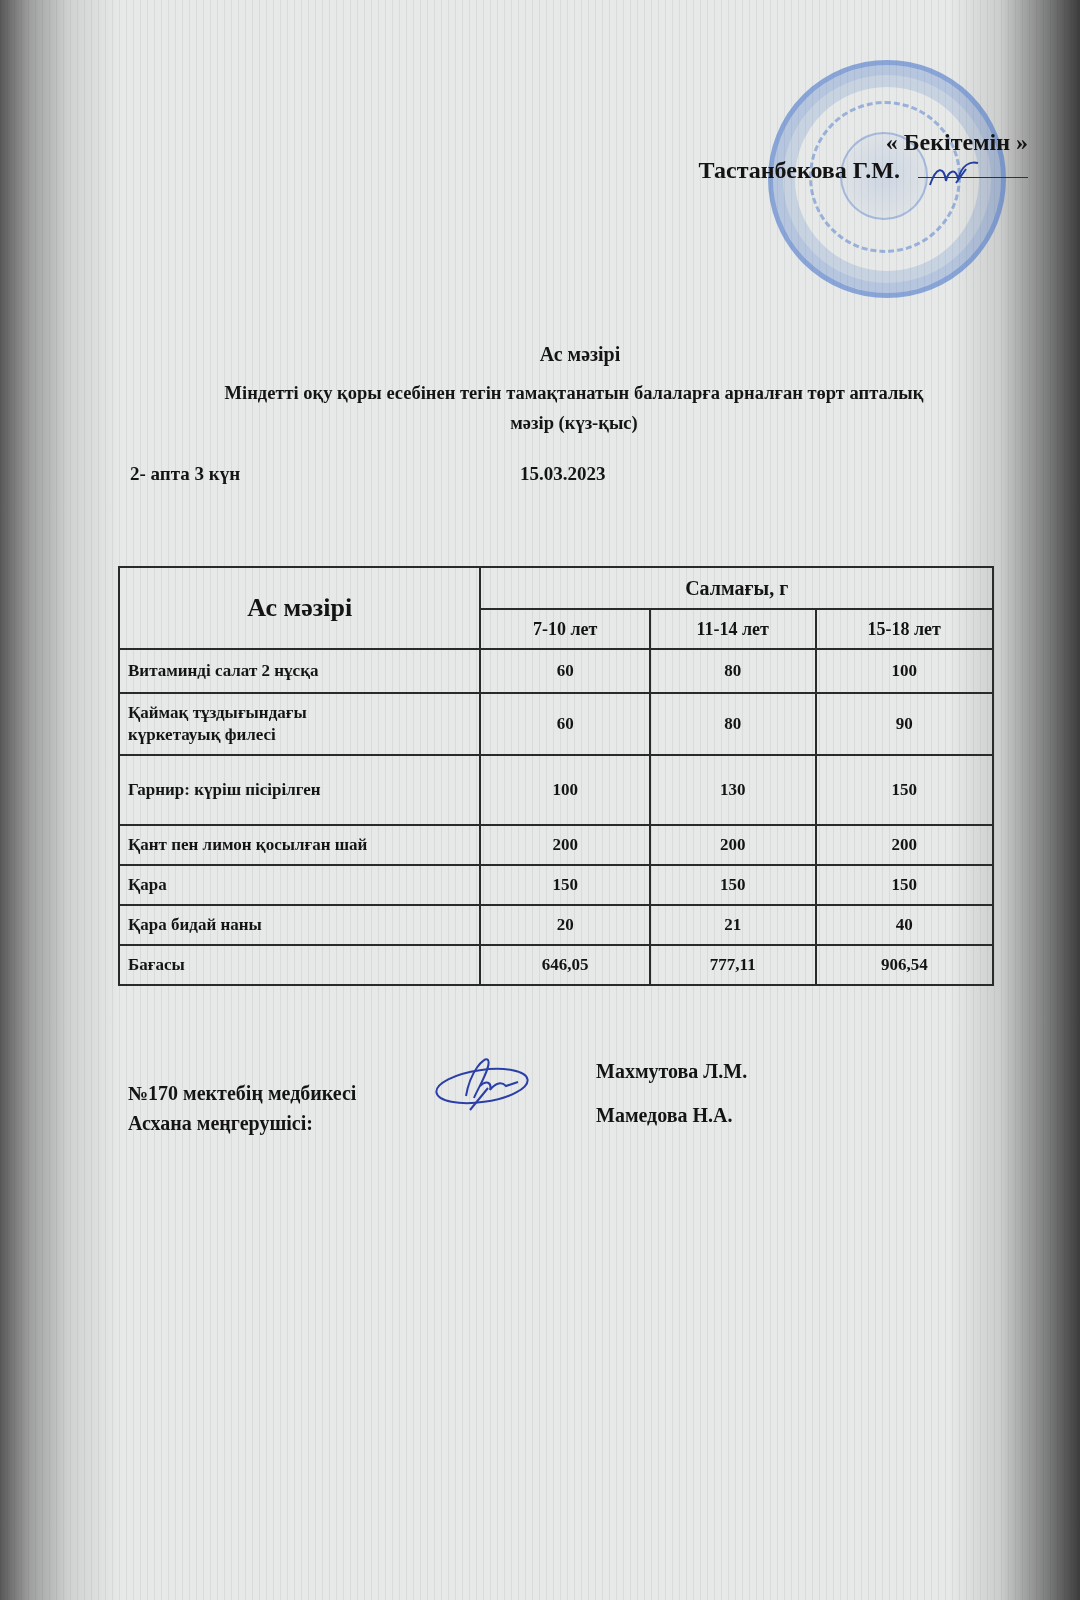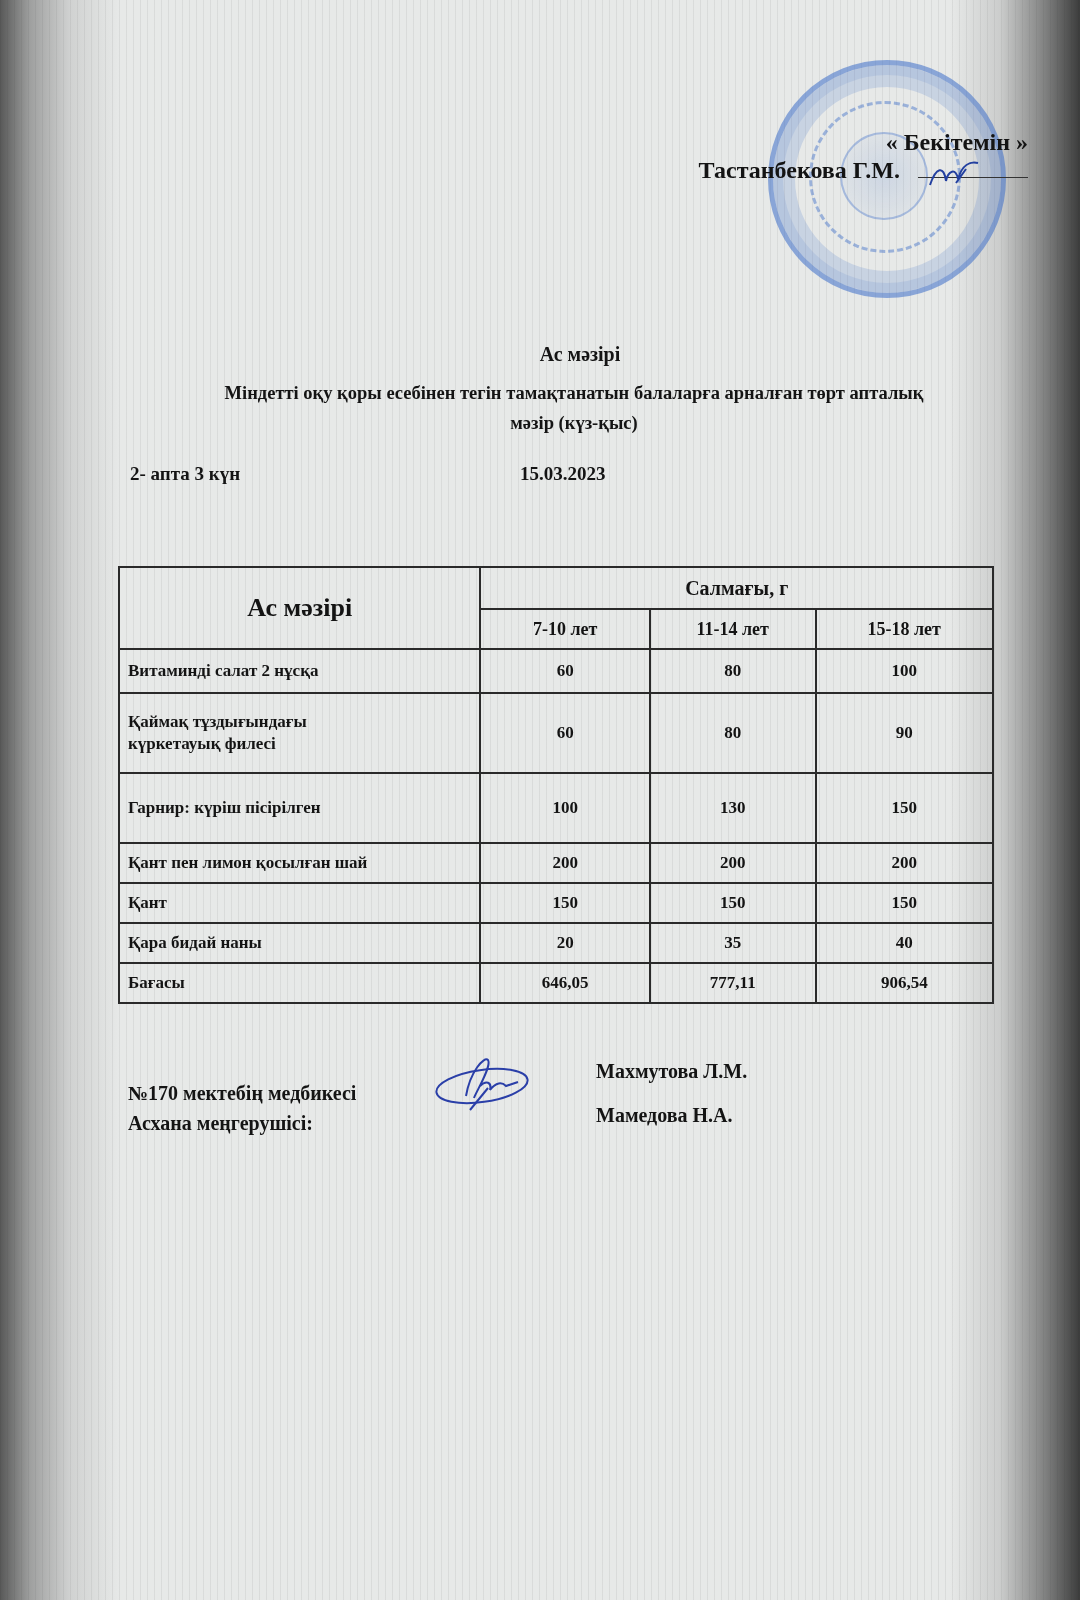--- a/index.html
+++ b/index.html
@@ -105,48 +105,48 @@
     <th class="h-age">7-10 лет</th>
     <th class="h-age">11-14 лет</th>
     <th class="h-age">15-18 лет</th>
   </tr>
   <tr style="height:44px">
     <td class="name">Витаминді салат 2 нұсқа</td>
     <td>60</td>
     <td>80</td>
     <td>100</td>
   </tr>
-  <tr style="height:80px">
+  <tr style="height:62px">
     <td class="name" style="padding-right:120px;">Қаймақ тұздығындағы күркетауық филесі</td>
     <td>60</td>
     <td>80</td>
     <td>90</td>
   </tr>
   <tr style="height:70px">
     <td class="name">Гарнир: күріш пісірілген</td>
     <td>100</td>
     <td>130</td>
     <td>150</td>
   </tr>
   <tr style="height:40px">
     <td class="name">Қант пен лимон қосылған шай</td>
     <td>200</td>
     <td>200</td>
     <td>200</td>
   </tr>
   <tr style="height:40px">
-    <td class="name">Қант</td>
+    <td class="name">Қара</td>
     <td>150</td>
     <td>150</td>
     <td>150</td>
   </tr>
   <tr style="height:40px">
     <td class="name">Қара бидай наны</td>
     <td>20</td>
-    <td>35</td>
+    <td>21</td>
     <td>40</td>
   </tr>
   <tr style="height:40px">
     <td class="name price-label">Бағасы</td>
     <td>646,05</td>
     <td>777,11</td>
     <td>906,54</td>
   </tr>
 </tbody>
   </table>

